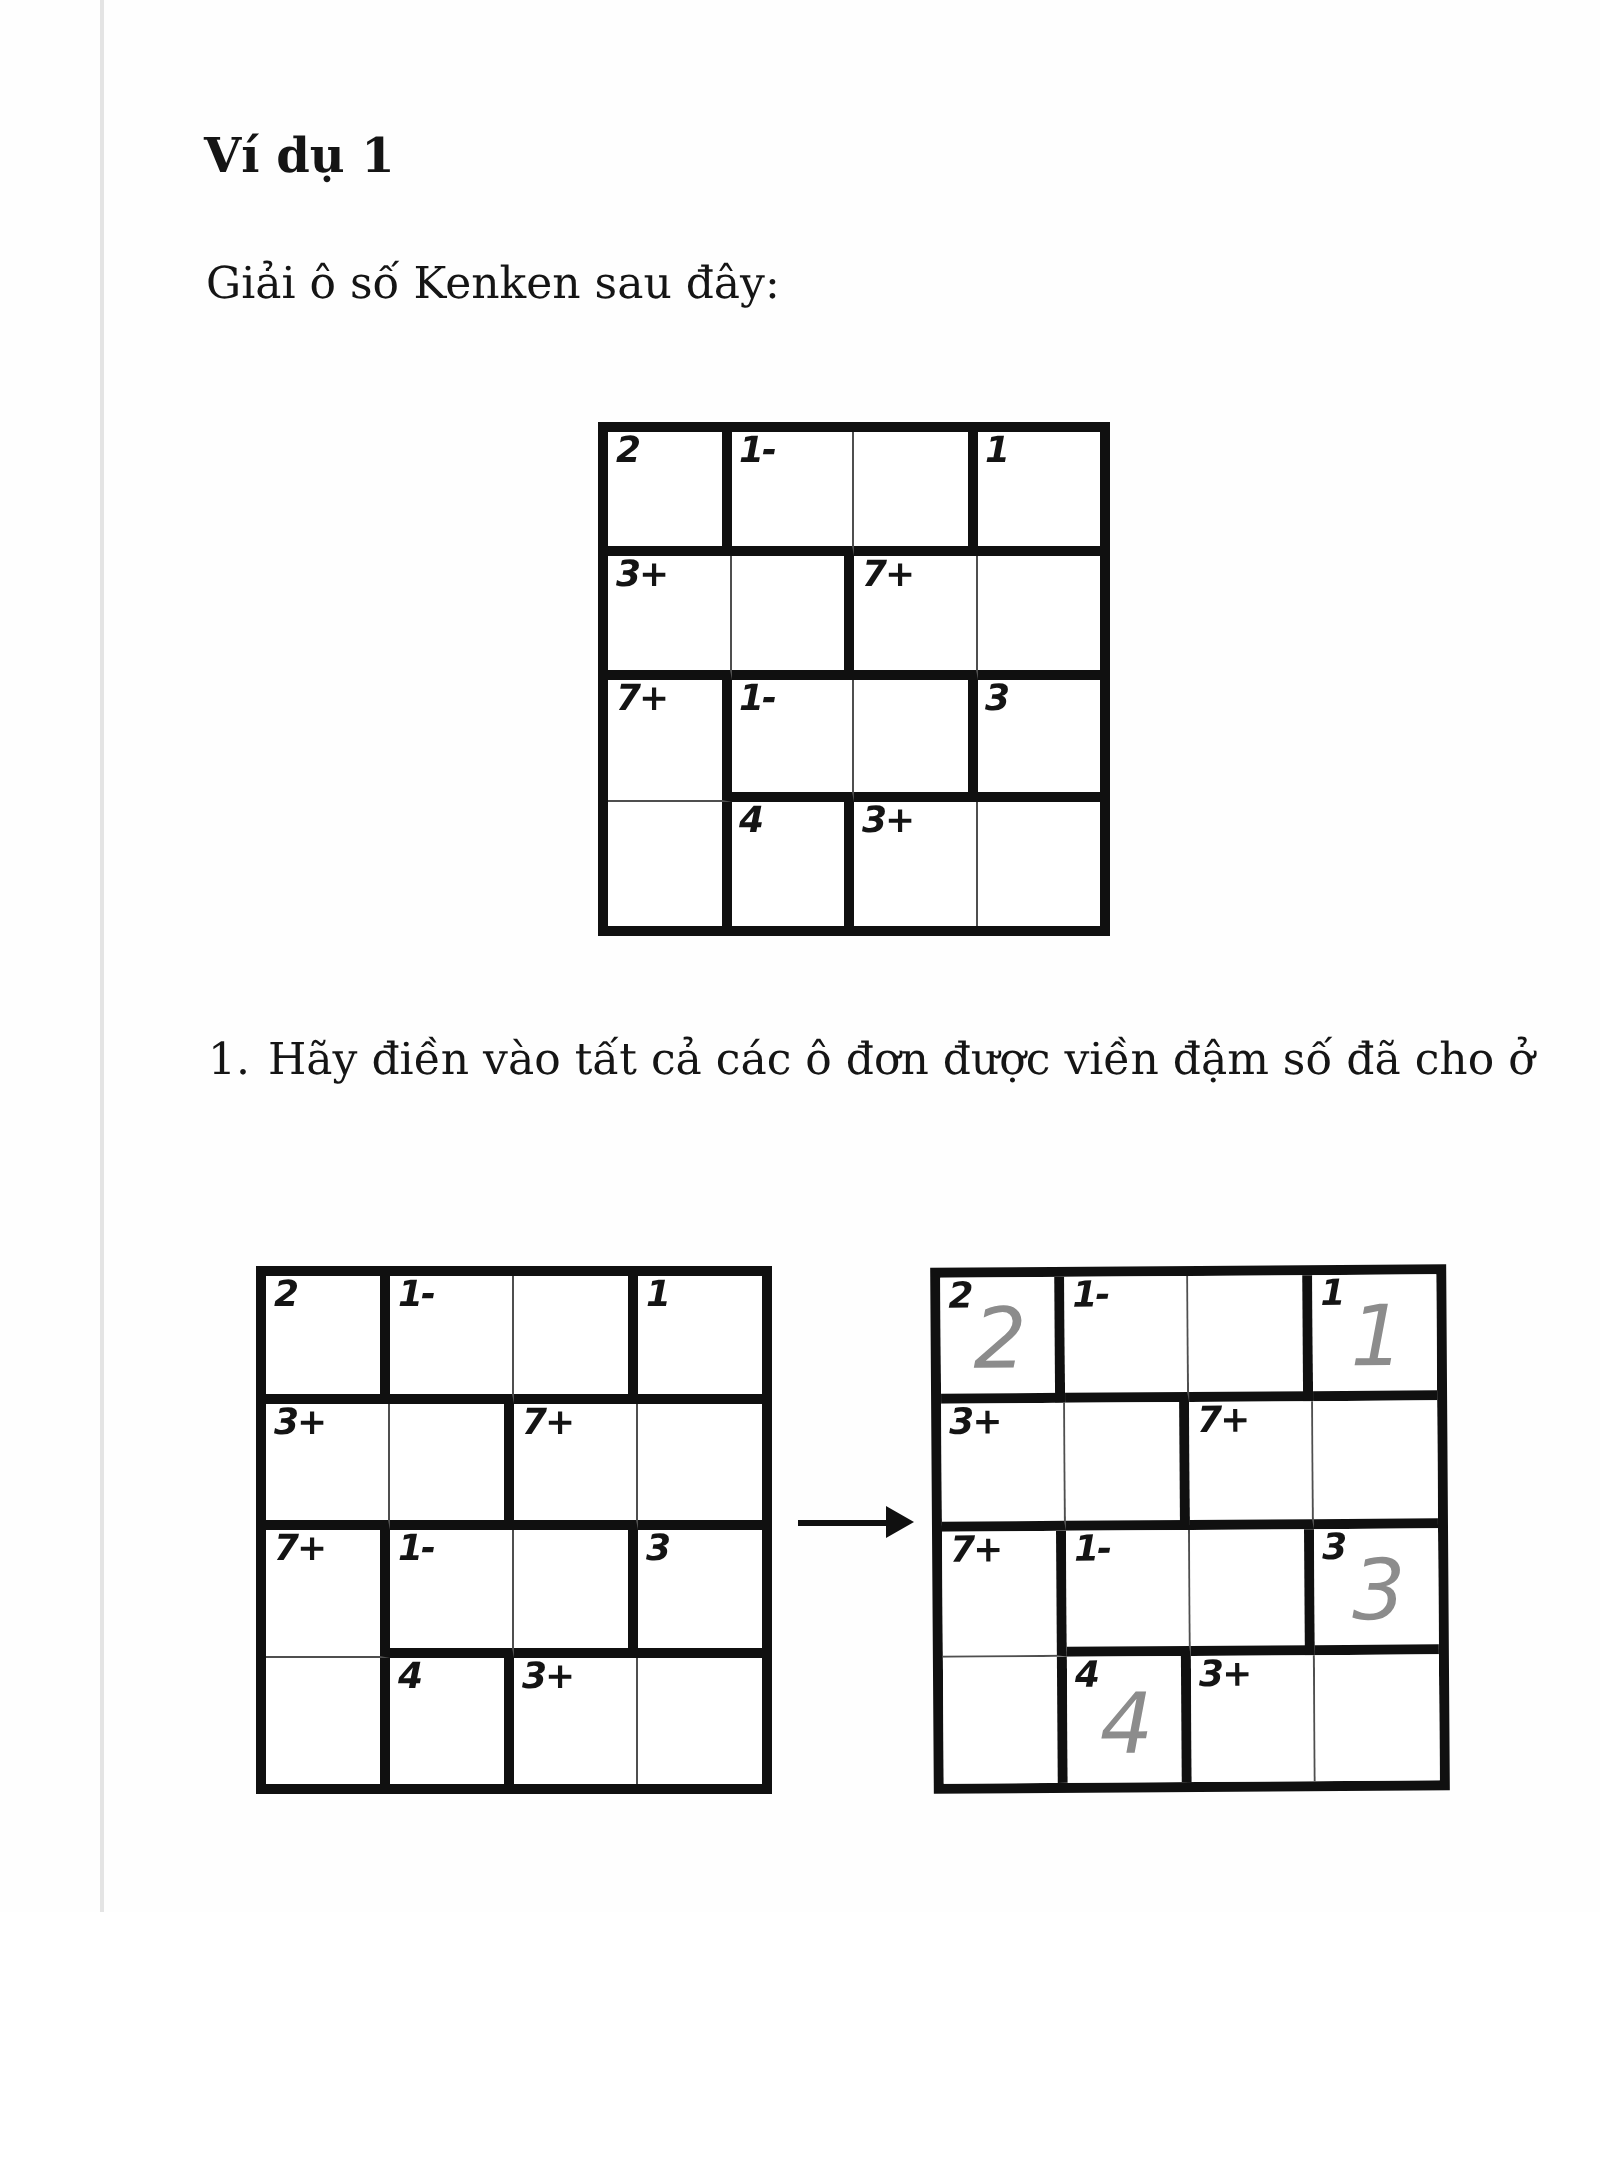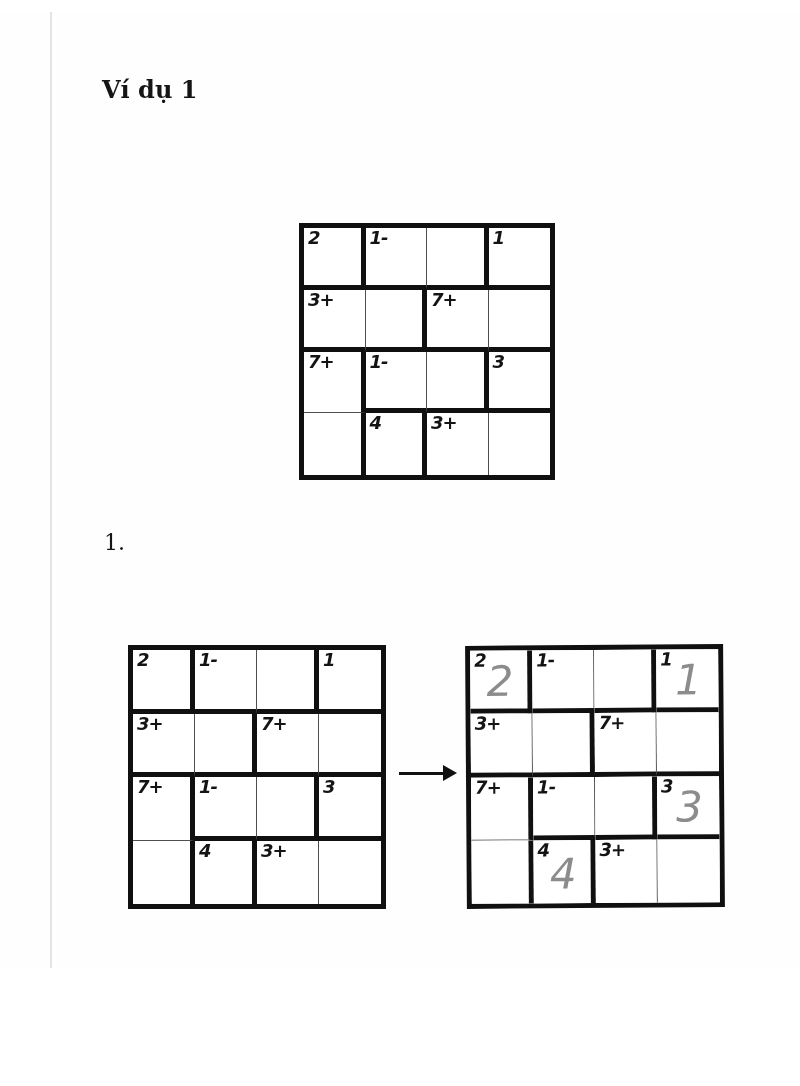--- a/index.html
+++ b/index.html
@@ -4,21 +4,21 @@
 <style>
   html, body { margin: 0; padding: 0; }
   body {
     width: 800px; height: 1086px;
     background: #ffffff;
     font-family: "DejaVu Serif", "Liberation Serif", serif;
     color: #151515;
     position: relative;
     overflow: hidden;
   }
-  .page { position: absolute; left: 0; top: 12px; width: 800px; height: 956px; background: #fefefe; overflow: hidden; }
+  .page { position: absolute; left: 0; top: 0; width: 800px; height: 956px; background: #fefefe; overflow: hidden; }
 
   .edge-left {
     position: absolute; left: 50px; top: 0; width: 2px; height: 1086px;
     background: rgba(70,70,70,0.14);
   }
   .edge-bottom {
     position: absolute; left: 140px; top: 1080px; width: 660px; height: 3px;
     background: linear-gradient(to right, rgba(0,0,0,0.02), rgba(0,0,0,0.55));
     transform: rotate(-0.12deg);
   }
@@ -102,20 +102,21 @@
 </style>
 </head>
 <body>
 
 <div class="page">
 
   <div class="edge-left"></div>
 
   <h2 class="title">Ví dụ 1</h2>
 
+  <p class="intro">Giải ô số Kenken sau đây:</p>
 
   <div class="grid" id="grid-top">
       <div class="cell tr tb">
         <span class="cage">2</span>
       </div>
       <div class="cell tb">
         <span class="cage">1-</span>
       </div>
       <div class="cell tr tb"></div>
       <div class="cell tb lastcol">
@@ -145,20 +146,21 @@
       </div>
       <div class="cell lastrow">
         <span class="cage">3+</span>
       </div>
       <div class="cell lastcol lastrow"></div>
     </div>
 
   <div class="instr">
     <span class="instr-num">1.</span>
     <span class="instr-text">
+      <span class="line">Hãy điền vào tất cả các ô đơn được viền đậm số đã cho ở</span>
     </span>
   </div>
 
   <div class="grid" id="grid-before">
       <div class="cell tr tb">
         <span class="cage">2</span>
       </div>
       <div class="cell tb">
         <span class="cage">1-</span>
       </div>

